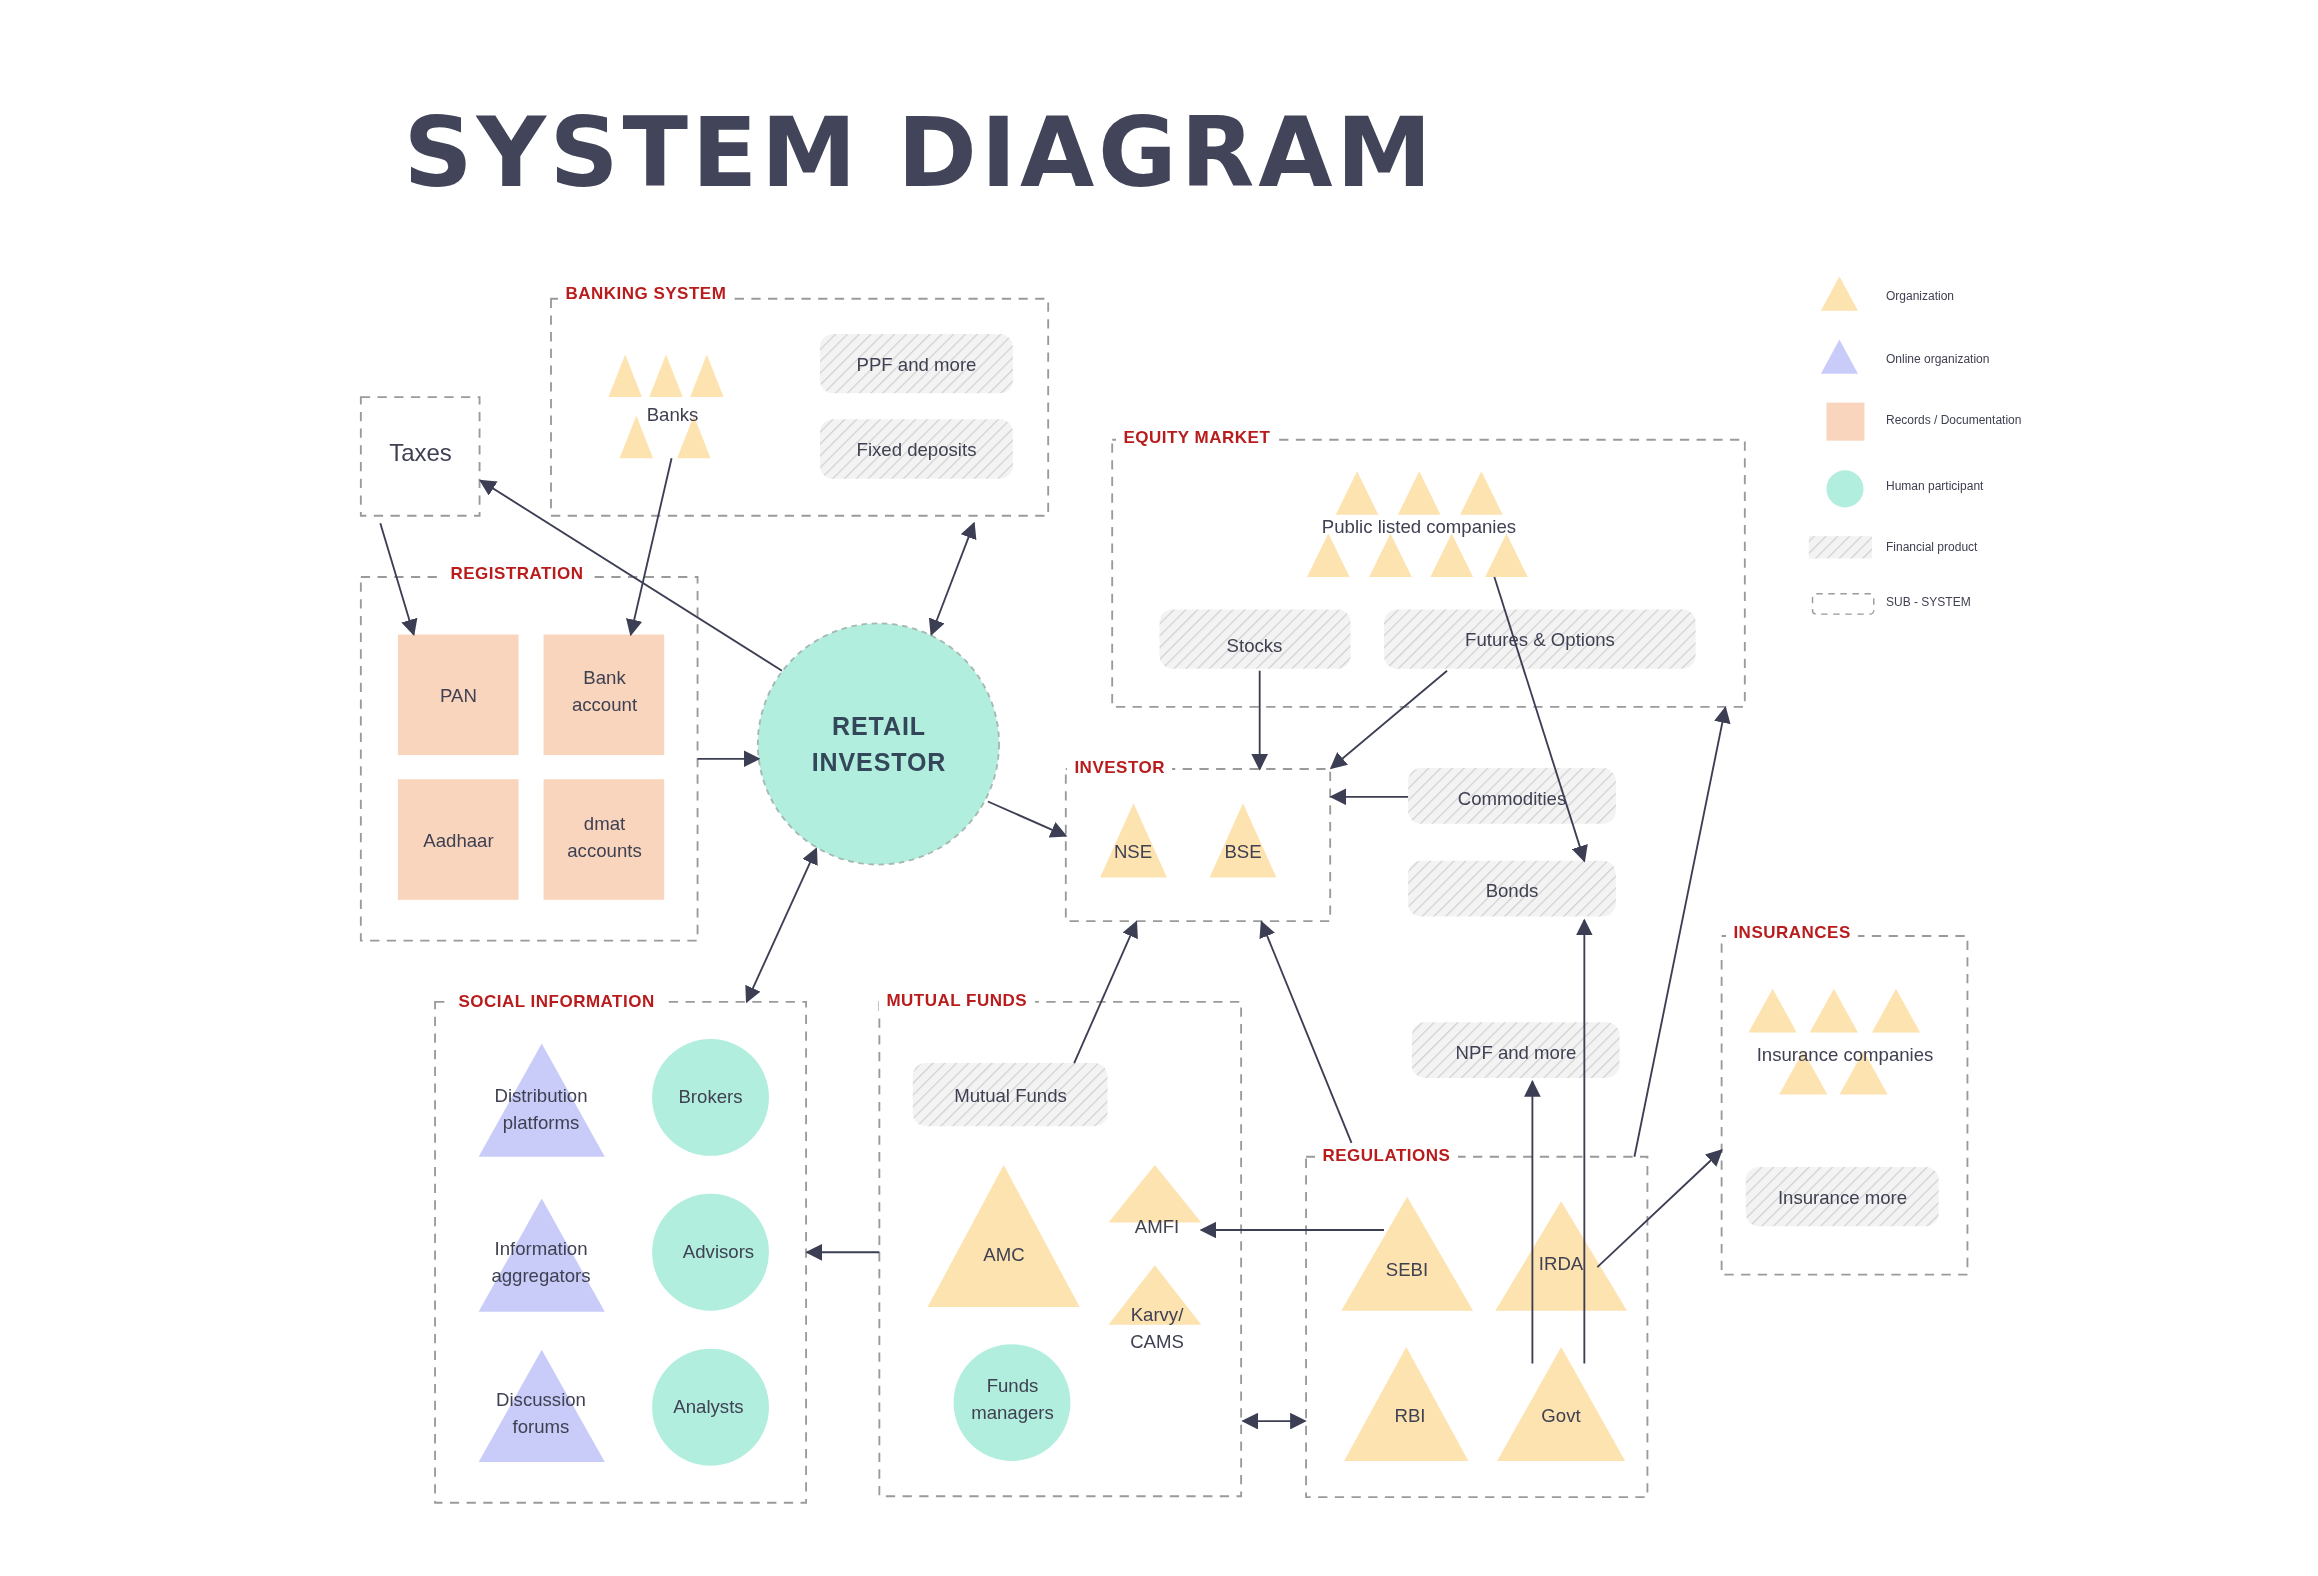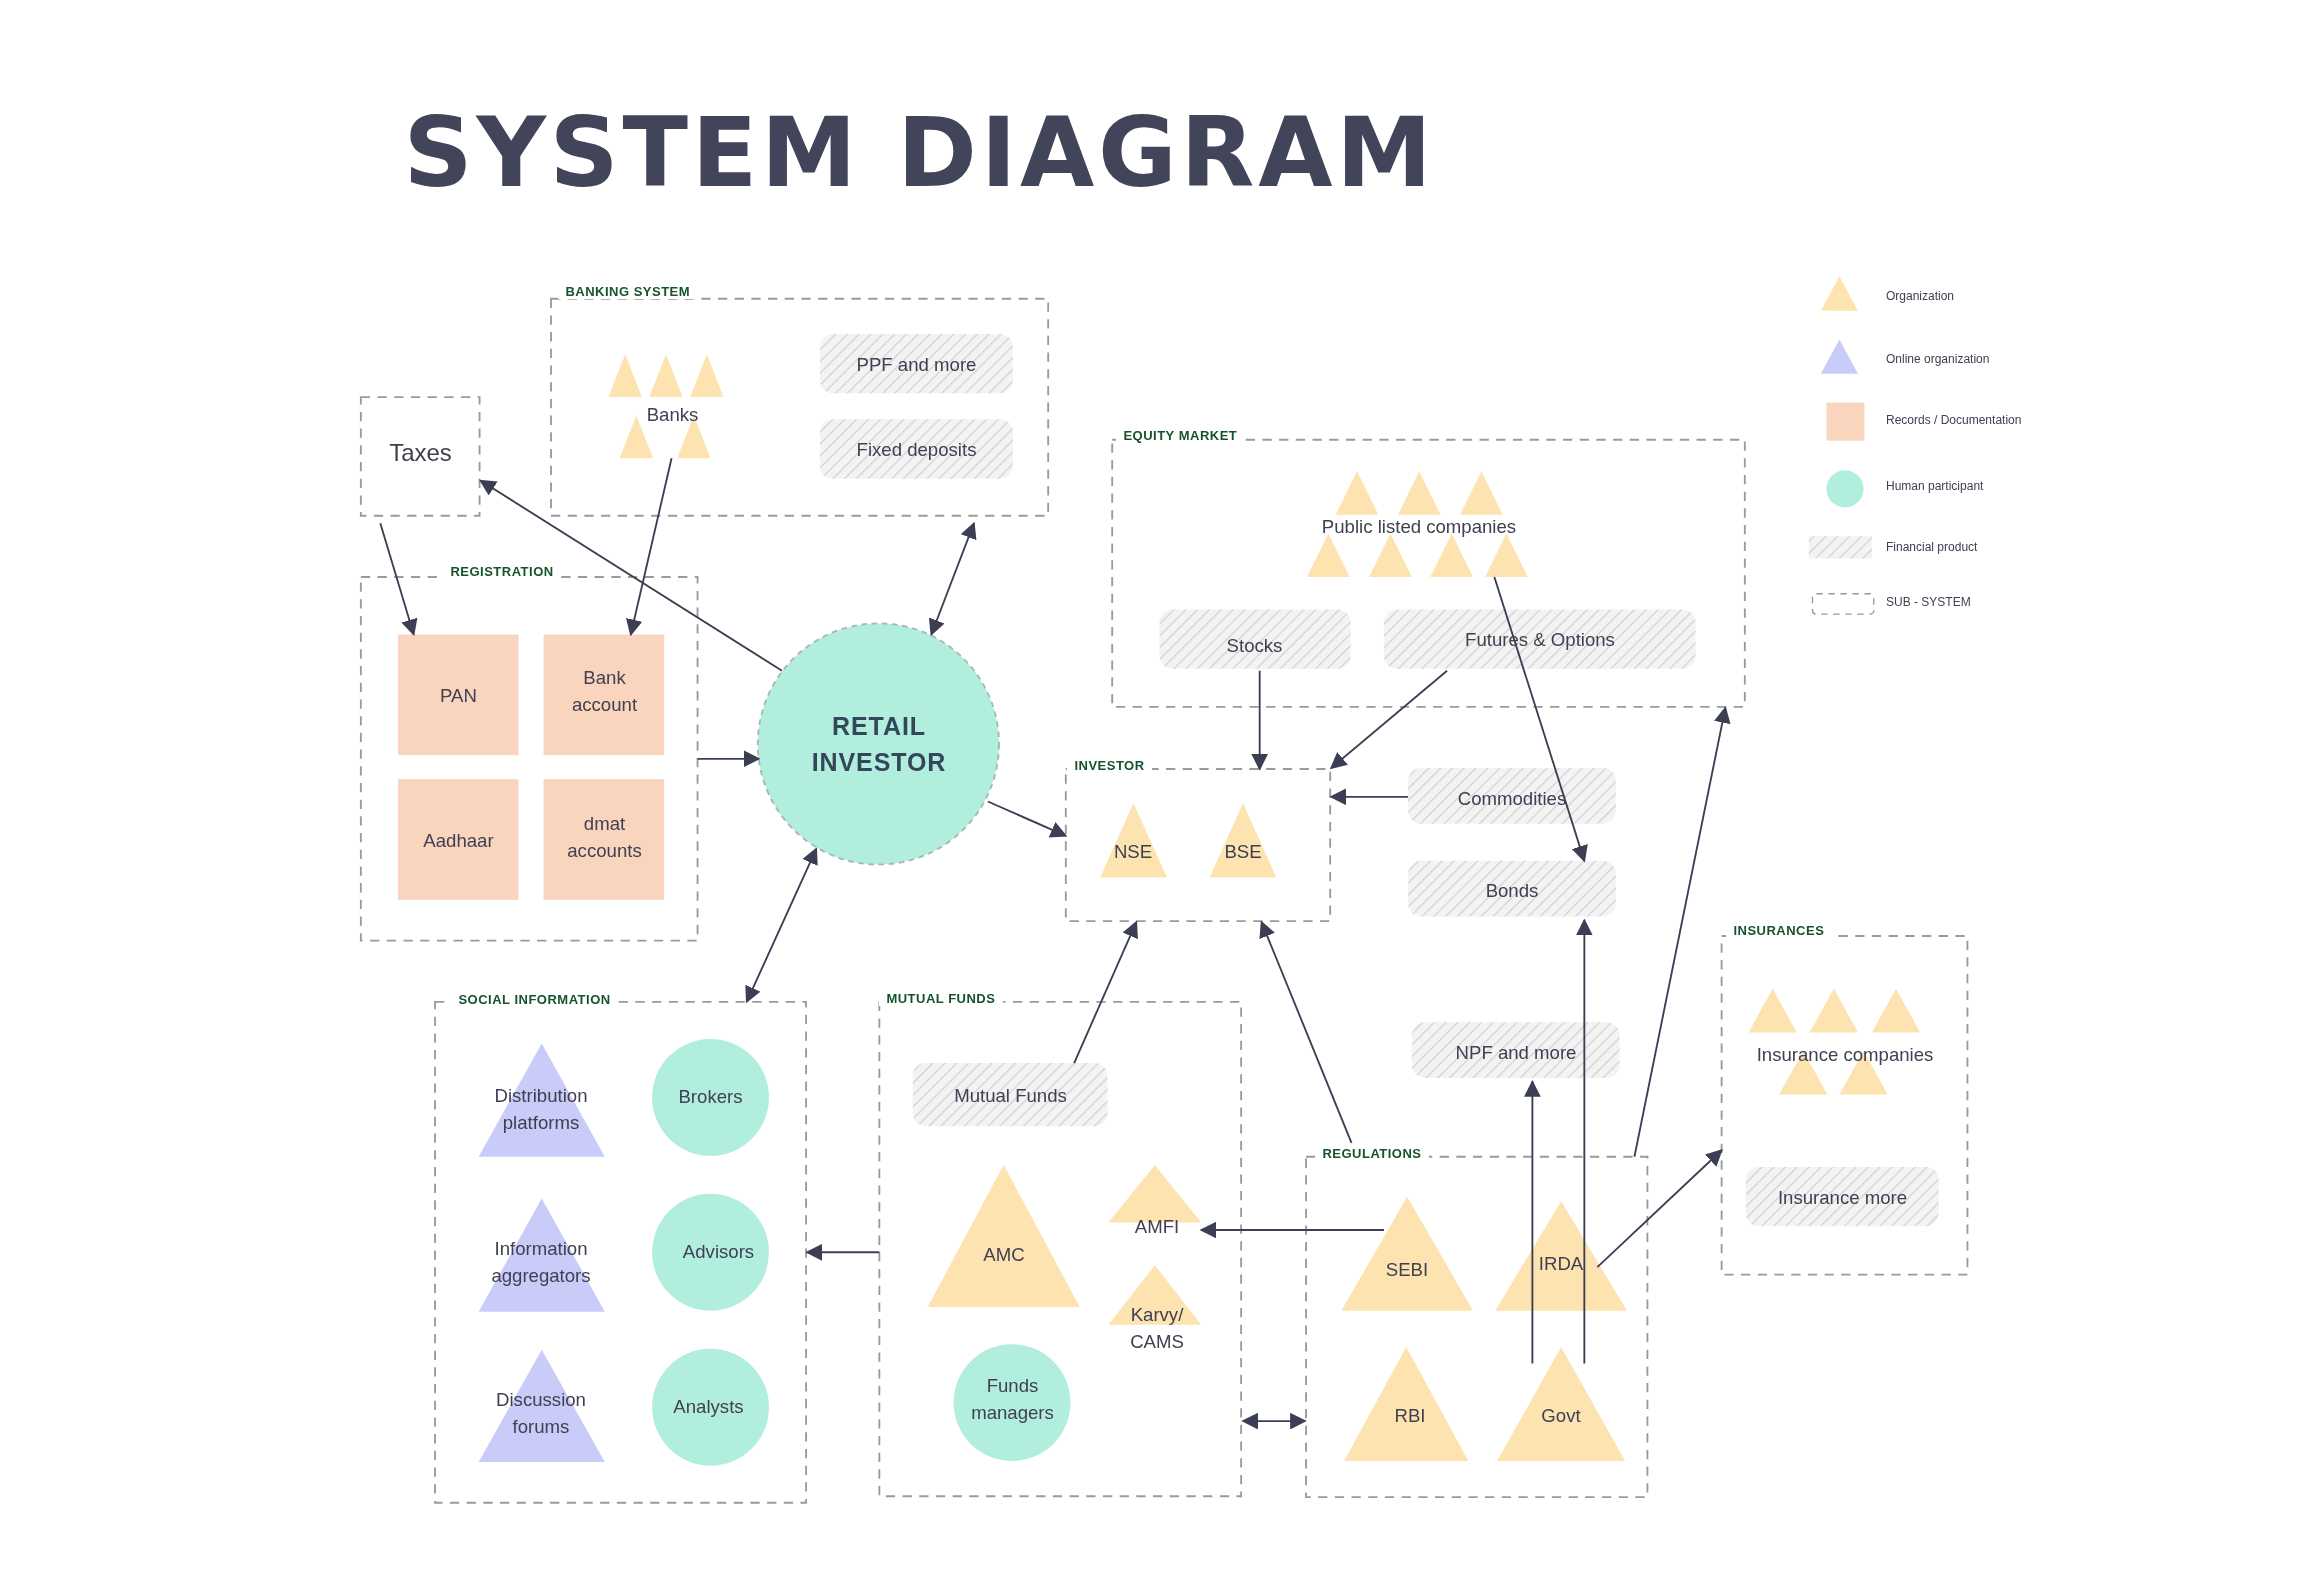--- a/index.html
+++ b/index.html
@@ -1,20 +1,20 @@
 <!DOCTYPE html>
 <html style="font-size:15px"><head>
 <meta charset="utf-8">
 <style>
   html,body{margin:0;padding:0;background:#ffffff;}
   body{width:2319px;height:1577px;position:relative;overflow:hidden;font-family:"Liberation Sans","DejaVu Sans",sans-serif;color:#3f4152;}
   #canvas{position:absolute;left:0;top:0;width:2319px;height:1577px;}
   .title{position:absolute;left:0;width:1839px;top:97px;text-align:center;font-family:"DejaVu Sans",sans-serif;font-weight:bold;font-size:96px;letter-spacing:3.7px;color:#42455a;}
   .lbl{position:absolute;font-size:18.6px;color:#3f4152;text-align:center;line-height:27px;white-space:nowrap;}
-  .sec{position:absolute;font-size:13px;font-weight:bold;letter-spacing:0.5px;color:#14532d;background:#fff;padding:0 7.4px;white-space:nowrap;}
+  .sec{position:absolute;font-size:17px;font-weight:bold;letter-spacing:0.5px;color:#b91c1c;background:#fff;padding:0 7.4px;white-space:nowrap;}
   .legend-text{position:absolute;font-size:12px;color:#3f4152;white-space:nowrap;}
   .center-lbl{position:absolute;font-size:25px;font-weight:bold;color:#33465a;text-align:center;line-height:36px;letter-spacing:0.9px;}
 </style>
 </head>
 <body>
 
 <svg id="canvas" width="2319" height="1577" viewBox="0 0 2500 1700">
   <defs>
     <pattern id="hatch" patternUnits="userSpaceOnUse" width="9" height="9" patternTransform="rotate(45)">
       <rect width="9" height="9" fill="#f3f3f3"></rect>

